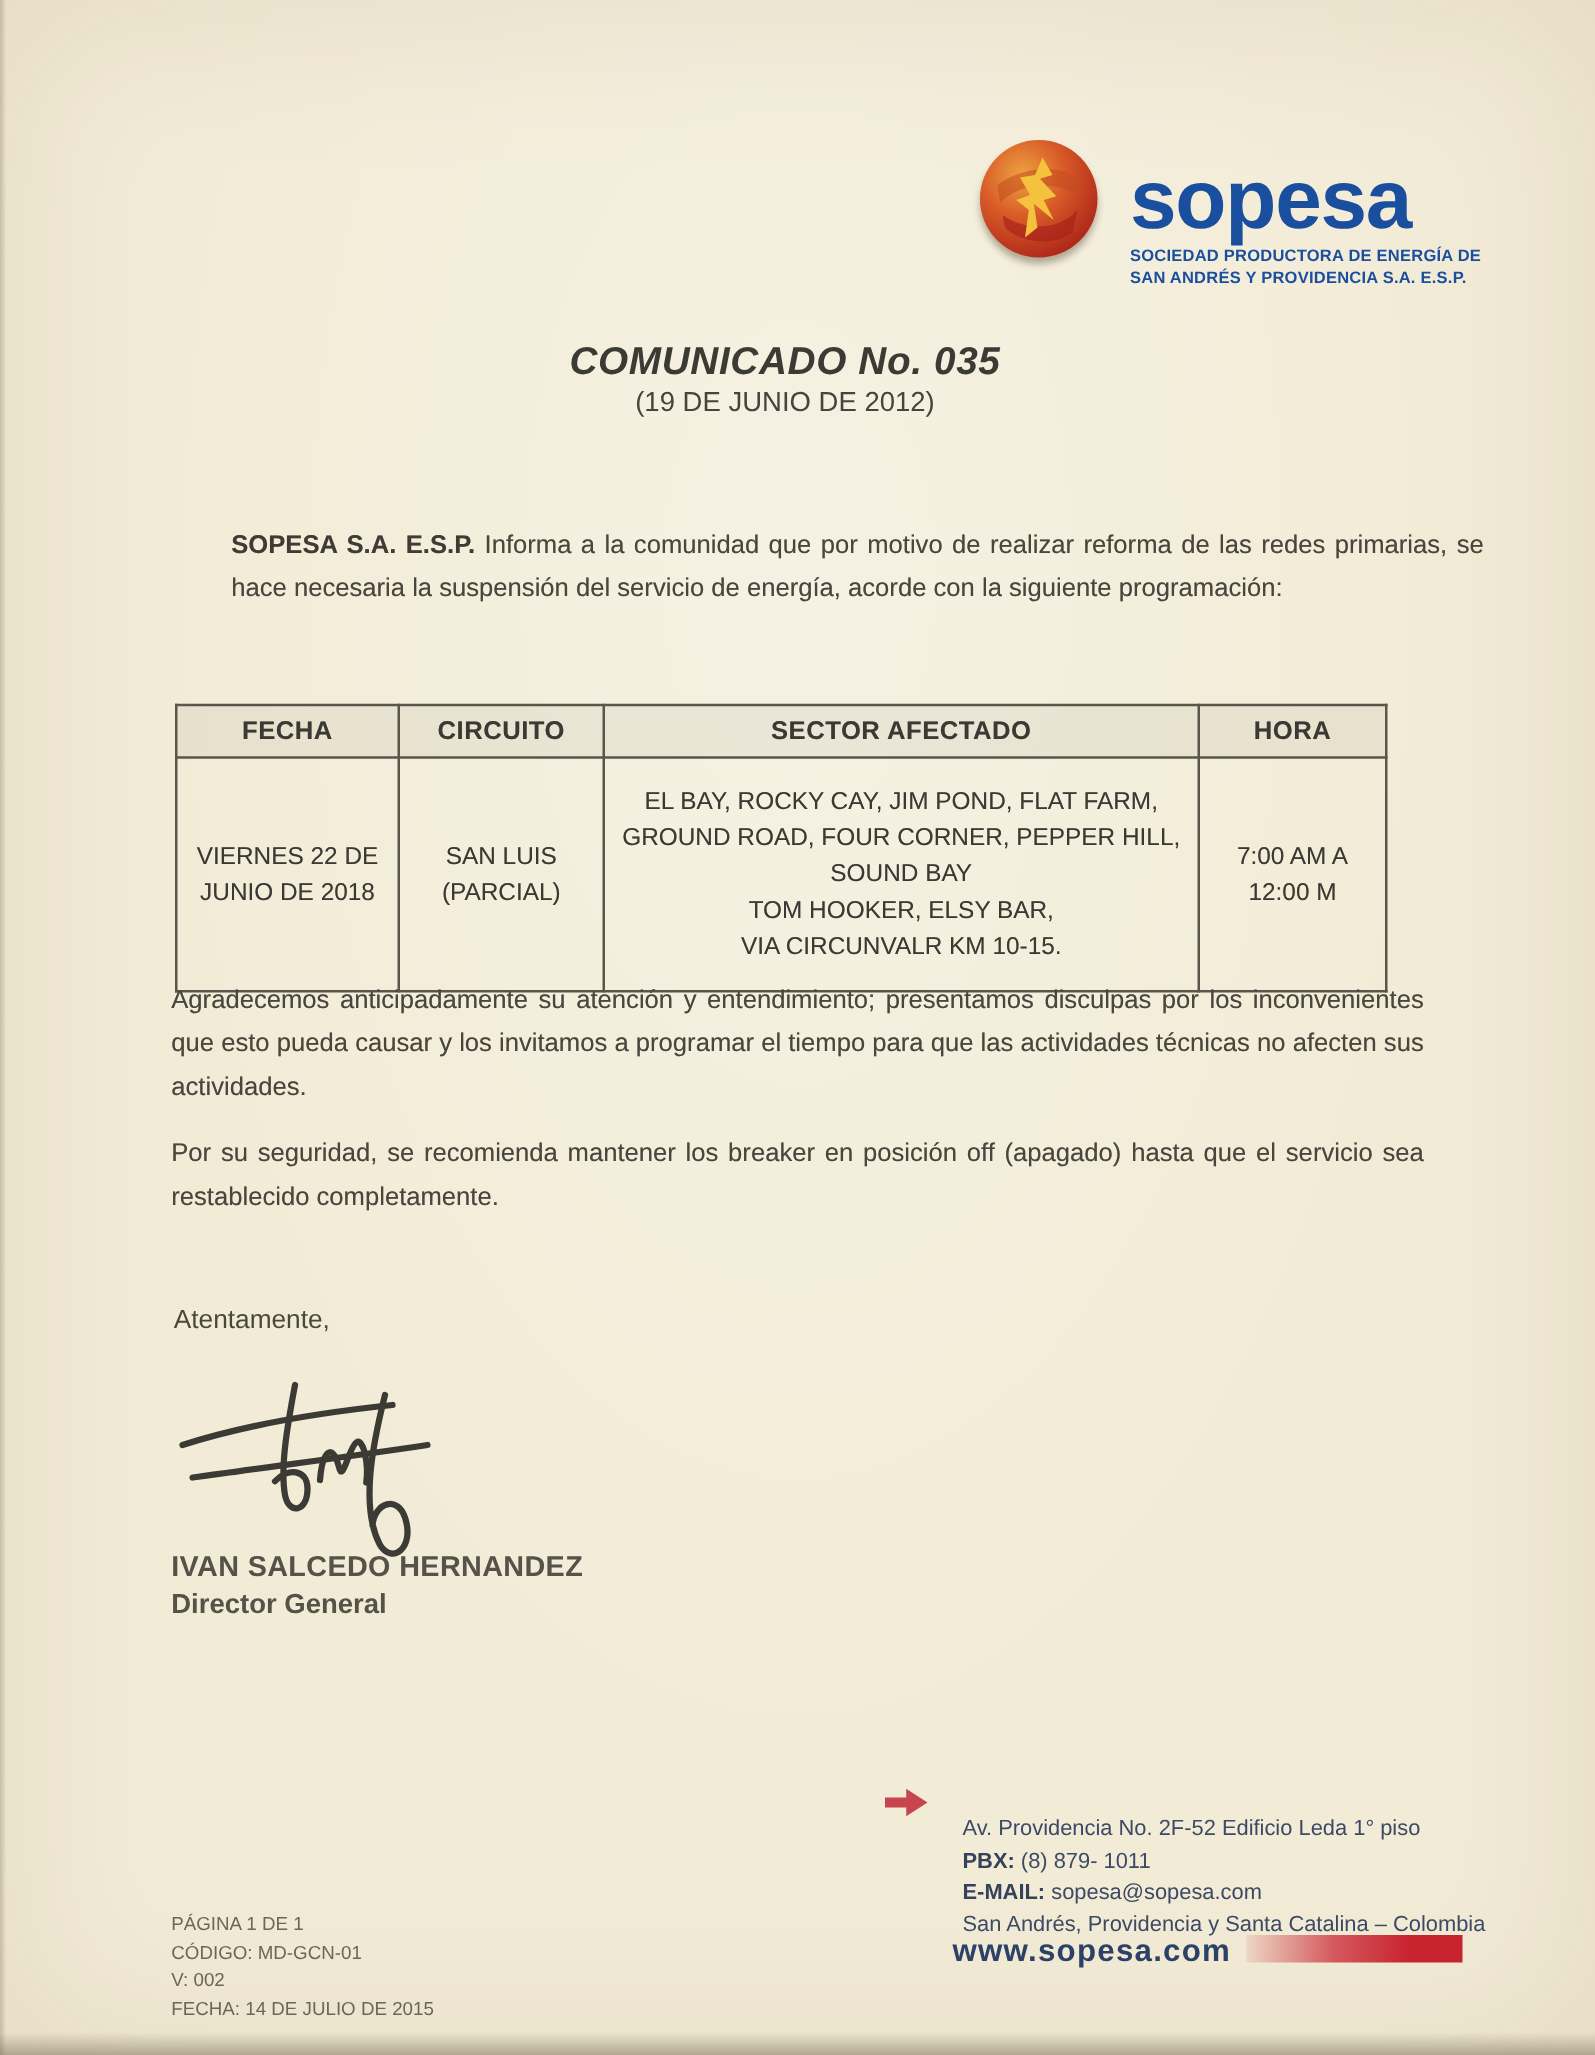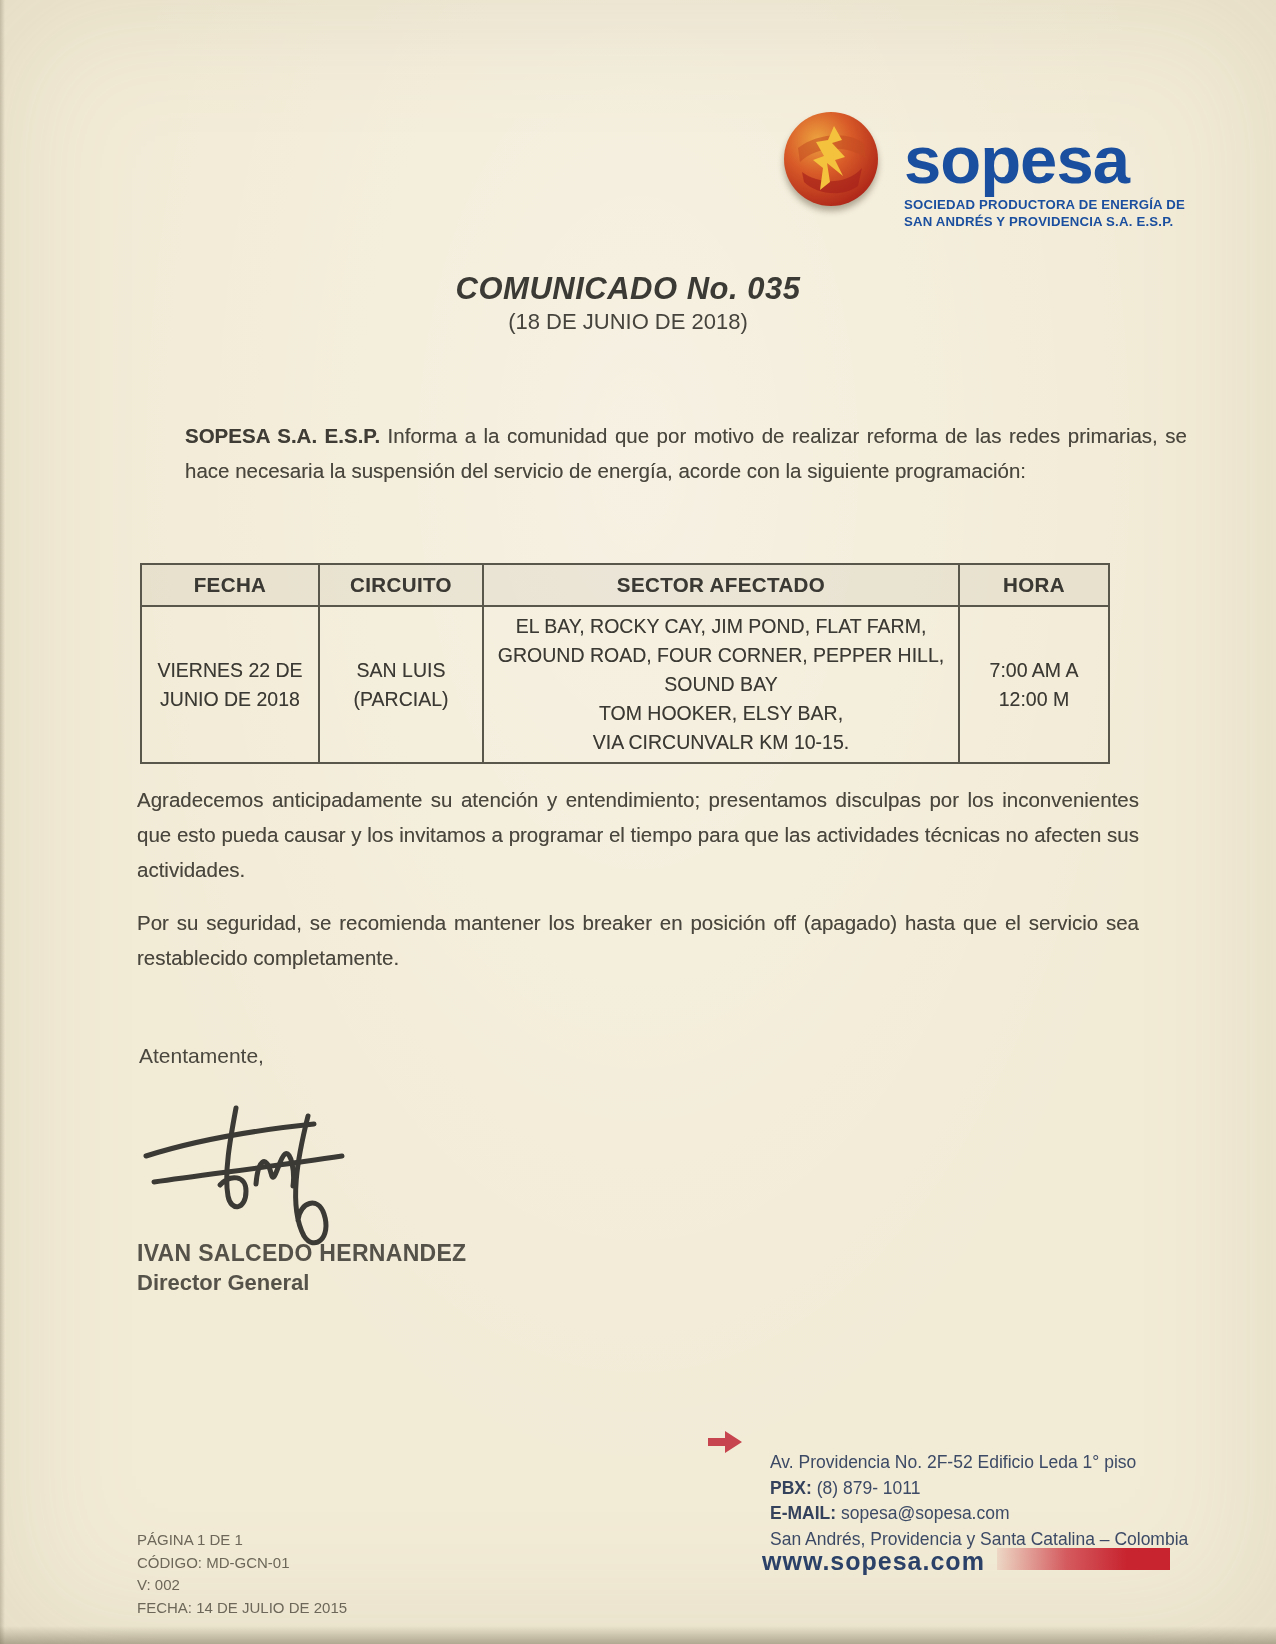--- a/index.html
+++ b/index.html
@@ -41,21 +41,21 @@
   .intro strong,.para strong{color:#3e3c35;}
 
   
   table.schedule{position:absolute;left:140px;top:563px;width:968px;
     border-collapse:collapse;table-layout:fixed;}
   table.schedule th, table.schedule td{
     border:2px solid #59564c;text-align:center;vertical-align:middle;
     color:#3b3933;text-shadow:0 0 0.5px rgba(70,64,52,0.4);}
   table.schedule th{height:38px;font-size:20.5px;font-weight:bold;
     background:rgba(95,88,70,0.07);letter-spacing:0.4px;}
-  table.schedule td{height:144px;font-size:19.5px;line-height:29px;padding:5px 6px;}
+  table.schedule td{height:144px;font-size:19.5px;line-height:29px;padding:20px 6px;}
   .col-fecha{width:178px;} .col-circuito{width:164px;} .col-sector{width:476px;} .col-hora{width:150px;}
 
   
   .closing{position:absolute;left:139px;top:1044px;font-size:21px;color:#4a473f;}
   .signature{position:absolute;left:138px;top:1088px;}
   .sig-name{position:absolute;left:137px;top:1240px;font-size:23px;font-weight:bold;color:#55524a;letter-spacing:0.3px;}
   .sig-role{position:absolute;left:137px;top:1270px;font-size:22px;font-weight:bold;color:#55524a;}
 
   
   .arrow{position:absolute;left:708px;top:1430px;}
@@ -92,21 +92,21 @@
       </svg>
     </span>
     <div class="logo-text">
       <div class="brand">sopesa</div>
       <div class="tagline pre">SOCIEDAD PRODUCTORA DE ENERGÍA DE
 SAN ANDRÉS Y PROVIDENCIA S.A. E.S.P.</div>
     </div>
   </header>
 
   <div class="title">COMUNICADO No. 035</div>
-  <div class="subtitle">(18 DE JUNIO DE 2018)</div>
+  <div class="subtitle">(19 DE JUNIO DE 2012)</div>
 
   <p class="para intro"><strong>SOPESA S.A. E.S.P.</strong> <span>Informa a la comunidad que por motivo de realizar reforma de las redes primarias, se hace necesaria la suspensión del servicio de energía, acorde con la siguiente programación:</span></p>
 
   <table class="schedule">
     <colgroup>
       <col class="col-fecha">
         <col class="col-circuito">
         <col class="col-sector">
         <col class="col-hora">
     </colgroup>

